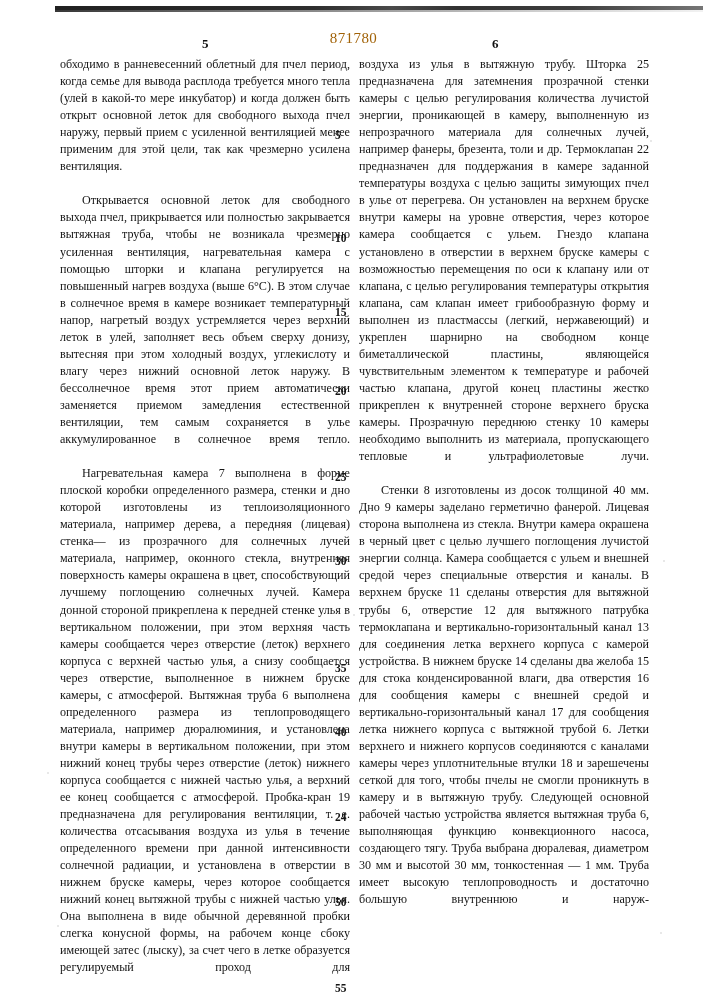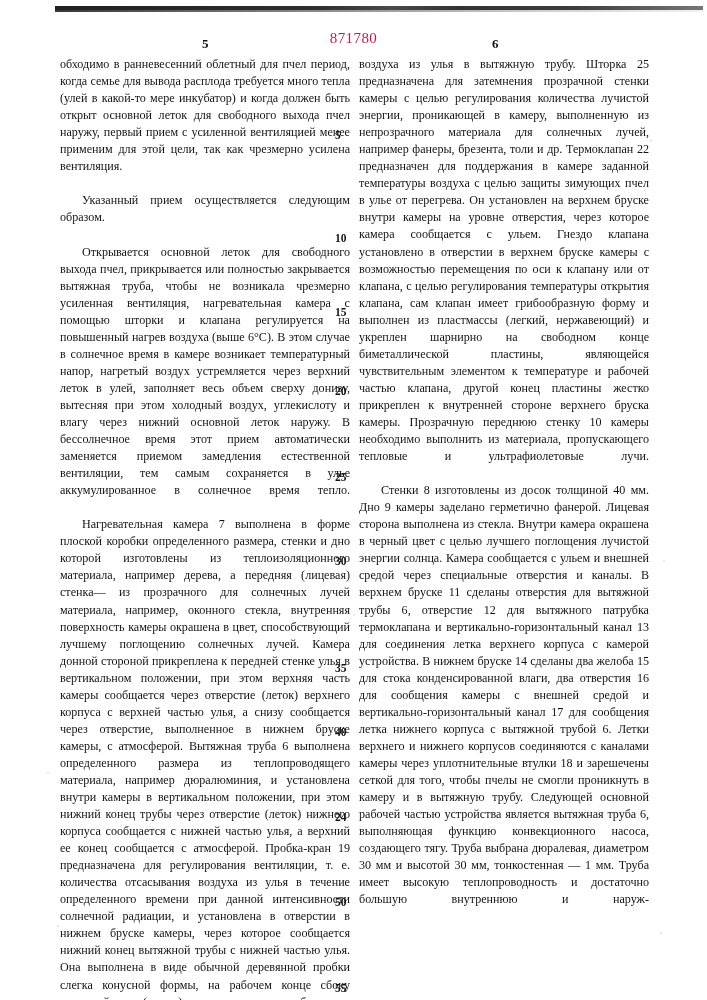--- a/index.html
+++ b/index.html
@@ -54,21 +54,21 @@
     height: 22px;
   }
   .doc-number {
     position: absolute;
     left: 0;
     top: 0;
     width: 707px;
     text-align: center;
     font-size: 15px;
     letter-spacing: .4px;
-    color: #be185d;
+    color: #a16207;
   }
   .col-number {
     position: absolute;
     top: 6px;
     font-size: 13px;
     font-weight: bold;
     color: #111;
   }
   .col-number.left  { left: 202px; }
   .col-number.right { left: 492px; }
@@ -150,21 +150,20 @@
 
   <div class="header">
     <div class="doc-number">871780</div>
     <div class="col-number left">5</div>
     <div class="col-number right">6</div>
   </div>
 
   <div class="columns">
     <div class="col left" id="col-left">
         <p class="cont">обходимо в ранневесенний облетный для пчел период, когда семье для вывода расплода требуется много тепла (улей в какой-то мере инкубатор) и когда должен быть открыт основной леток для свободного выхода пчел наружу, первый прием с усиленной вентиляцией менее применим для этой цели, так как чрезмерно усилена вентиляция.</p>
-        <p class="">Указанный прием осуществляется следующим образом.</p>
         <p class="">Открывается основной леток для свободного выхода пчел, прикрывается или полностью закрывается вытяжная труба, чтобы не возникала чрезмерно усиленная вентиляция, нагревательная камера с помощью шторки и клапана регулируется на повышенный нагрев воздуха (выше 6°С). В этом случае в солнечное время в камере возникает температурный напор, нагретый воздух устремляется через верхний леток в улей, заполняет весь объем сверху донизу, вытесняя при этом холодный воздух, углекислоту и влагу через нижний основной леток наружу. В бессолнечное время этот прием автоматически заменяется приемом замедления естественной вентиляции, тем самым сохраняется в улье аккумулированное в солнечное время тепло.</p>
         <p class="">Нагревательная камера 7 выполнена в форме плоской коробки определенного размера, стенки и дно которой изготовлены из теплоизоляционного материала, например дерева, а передняя (лицевая) стенка— из прозрачного для солнечных лучей материала, например, оконного стекла, внутренняя поверхность камеры окрашена в цвет, способствующий лучшему поглощению солнечных лучей. Камера донной стороной прикреплена к передней стенке улья в вертикальном положении, при этом верхняя часть камеры сообщается через отверстие (леток) верхнего корпуса с верхней частью улья, а снизу сообщается через отверстие, выполненное в нижнем бруске камеры, с атмосферой. Вытяжная труба 6 выполнена определенного размера из теплопроводящего материала, например дюралюминия, и установлена внутри камеры в вертикальном положении, при этом нижний конец трубы через отверстие (леток) нижнего корпуса сообщается с нижней частью улья, а верхний ее конец сообщается с атмосферой. Пробка-кран 19 предназначена для регулирования вентиляции, т. е. количества отсасывания воздуха из улья в течение определенного времени при данной интенсивности солнечной радиации, и установлена в отверстии в нижнем бруске камеры, через которое сообщается нижний конец вытяжной трубы с нижней частью улья. Она выполнена в виде обычной деревянной пробки слегка конусной формы, на рабочем конце сбоку имеющей затес (лыску), за счет чего в летке образуется регулируемый проход для</p>
       </div>
     <div class="col right" id="col-right">
         <p class="cont">воздуха из улья в вытяжную трубу. Шторка 25 предназначена для затемнения прозрачной стенки камеры с целью регулирования количества лучистой энергии, проникающей в камеру, выполненную из непрозрачного материала для солнечных лучей, например фанеры, брезента, толи и др. Термоклапан 22 предназначен для поддержания в камере заданной температуры воздуха с целью защиты зимующих пчел в улье от перегрева. Он установлен на верхнем бруске внутри камеры на уровне отверстия, через которое камера сообщается с ульем. Гнездо клапана установлено в отверстии в верхнем бруске камеры с возможностью перемещения по оси к клапану или от клапана, с целью регулирования температуры открытия клапана, сам клапан имеет грибообразную форму и выполнен из пластмассы (легкий, нержавеющий) и укреплен шарнирно на свободном конце биметаллической пластины, являющейся чувствительным элементом к температуре и рабочей частью клапана, другой конец пластины жестко прикреплен к внутренней стороне верхнего бруска камеры. Прозрачную переднюю стенку 10 камеры необходимо выполнить из материала, пропускающего тепловые и ультрафиолетовые лучи.</p>
         <p class="">Стенки 8 изготовлены из досок толщиной 40 мм. Дно 9 камеры заделано герметично фанерой. Лицевая сторона выполнена из стекла. Внутри камера окрашена в черный цвет с целью лучшего поглощения лучистой энергии солнца. Камера сообщается с ульем и внешней средой через специальные отверстия и каналы. В верхнем бруске 11 сделаны отверстия для вытяжной трубы 6, отверстие 12 для вытяжного патрубка термоклапана и вертикально-горизонтальный канал 13 для соединения летка верхнего корпуса с камерой устройства. В нижнем бруске 14 сделаны два желоба 15 для стока конденсированной влаги, два отверстия 16 для сообщения камеры с внешней средой и вертикально-горизонтальный канал 17 для сообщения летка нижнего корпуса с вытяжной трубой 6. Летки верхнего и нижнего корпусов соединяются с каналами камеры через уплотнительные втулки 18 и зарешечены сеткой для того, чтобы пчелы не смогли проникнуть в камеру и в вытяжную трубу. Следующей основной рабочей частью устройства является вытяжная труба 6, выполняющая функцию конвекционного насоса, создающего тягу. Труба выбрана дюралевая, диаметром 30 мм и высотой 30 мм, тонкостенная — 1 мм. Труба имеет высокую теплопроводность и достаточно большую внутреннюю и наруж-</p>
       </div>
   </div>
 
   <div class="linenums" id="linenums">

